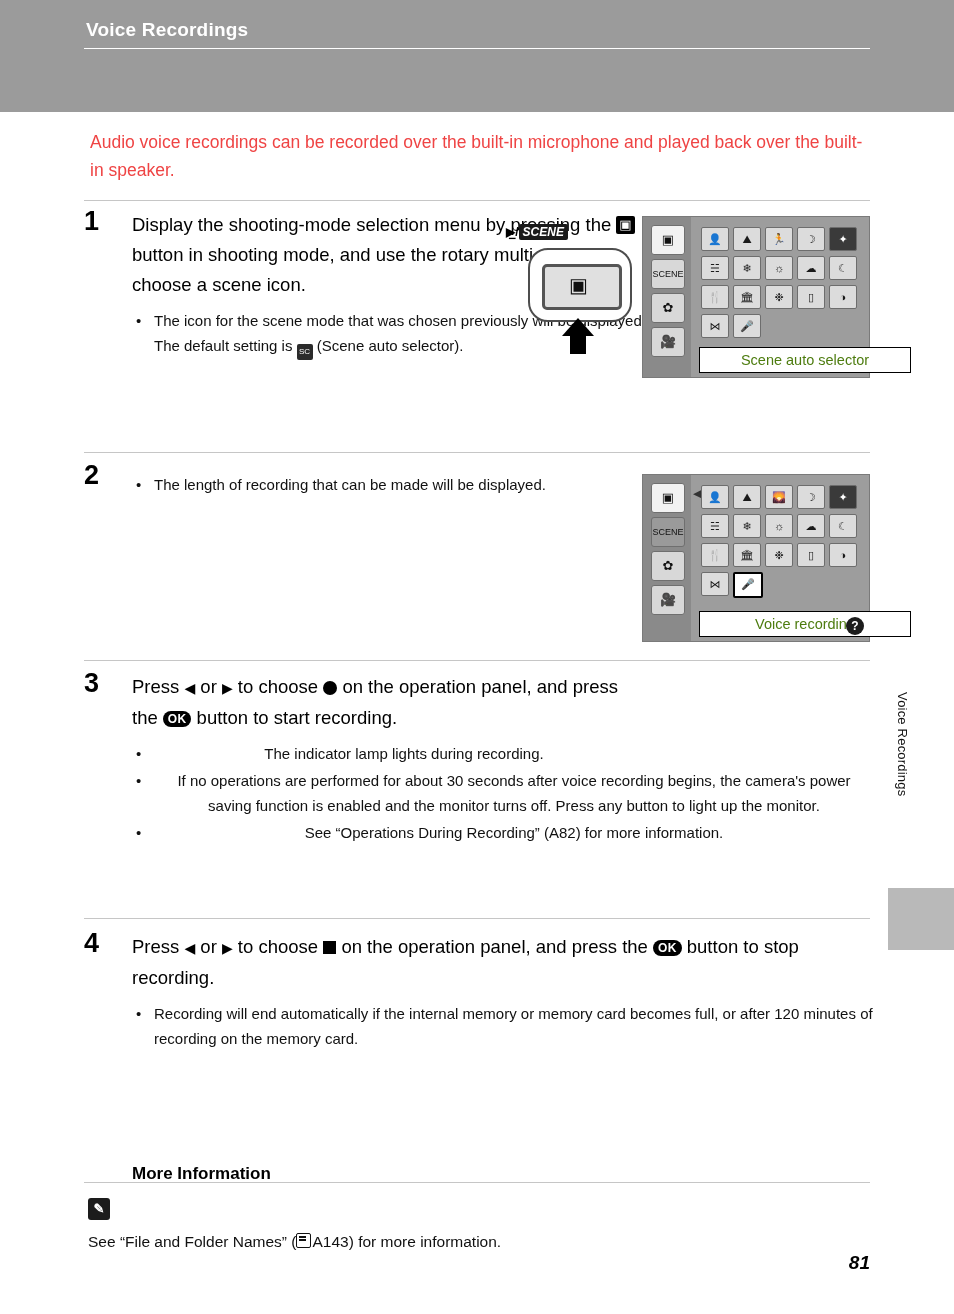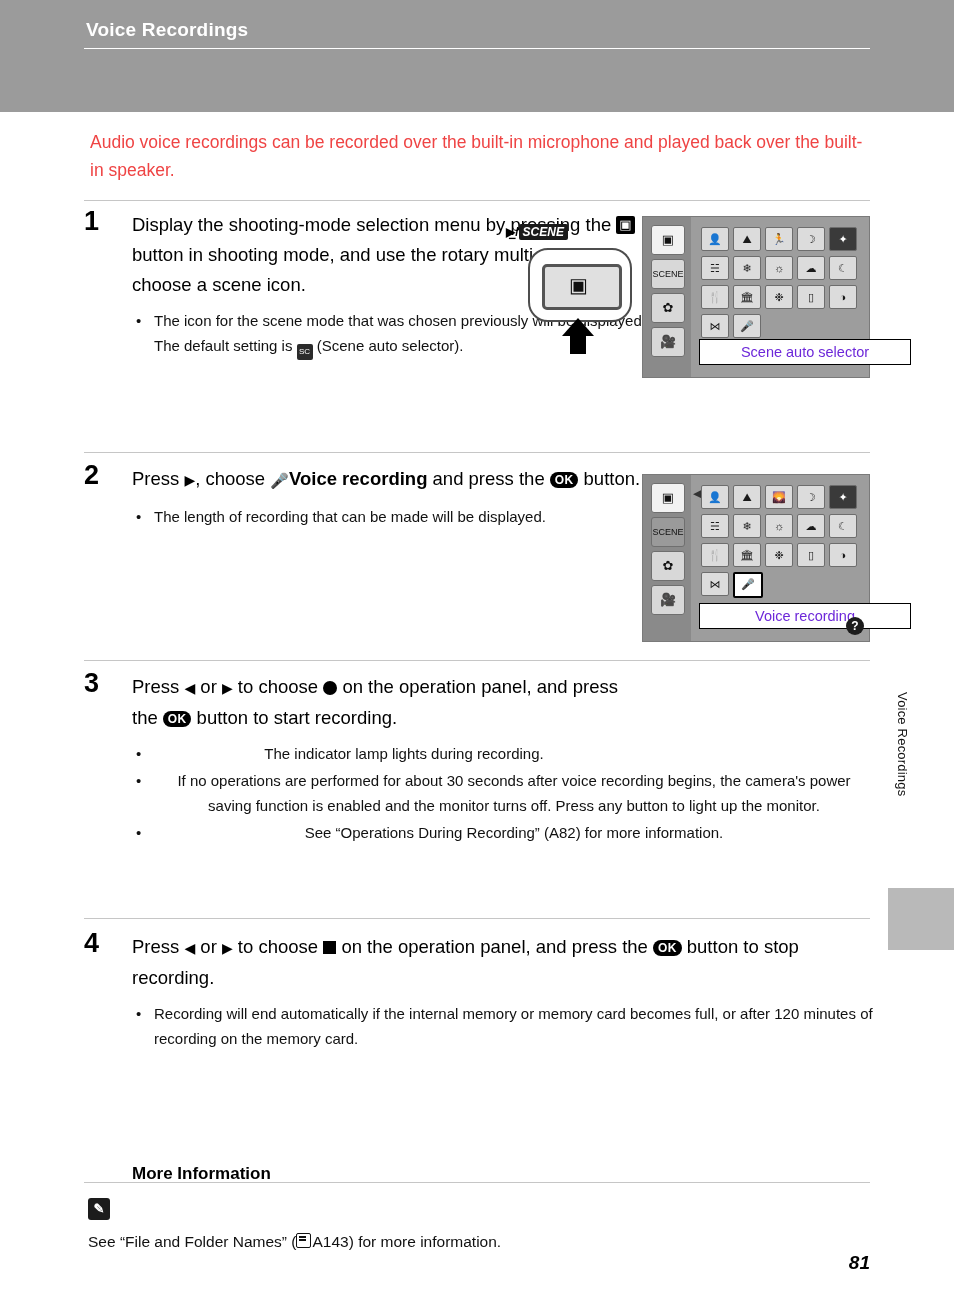--- a/index.html
+++ b/index.html
@@ -311,29 +311,29 @@
     color: #fff;
   }
   .scene-icon.sel {
     background: #ffffff;
     border: 2px solid #000;
     line-height: 20px;
   }
   .lcd-caption {
     position: absolute;
     left: 56px;
-    bottom: 12px;
+    bottom: 4px;
     width: 210px;
     height: 24px;
     background: #ffffff;
     border: 1px solid #000;
     font-size: 14.5px;
     line-height: 24px;
     text-align: center;
-    color: #6d28d9;
+    color: #4d7c0f;
   }
   .help-badge {
     position: absolute;
     right: 5px;
     bottom: 6px;
     width: 18px;
     height: 18px;
     border-radius: 50%;
     background: #1c1c1c;
     color: #fff;
@@ -606,23 +606,20 @@
         <div class="scene-icon">🎤</div>
       </div>
     </div>
     <div class="lcd-caption">Scene auto selector</div>
   </div>
 
   <div class="hrule" style="top:452px;"></div>
 
   <div class="step" style="top:464px;">
     <div class="step-num">2</div>
-    <div class="step-body narrow">
-      <span>Press </span><span class="glyph-tri-r"></span><span>, choose </span><span class="mic-glyph">🎤</span><b class="bold">Voice recording</b><span> and press the </span><span class="glyph-ok">OK</span><span> button.</span>
-    </div>
     <div class="bullets narrow">
       <div class="bullet">The length of recording that can be made will be displayed.</div>
     </div>
   </div>
 
   <div class="lcd" style="left:642px; top:474px; width:226px; height:166px;">
     <div class="lcd-left">
       <div class="lcd-left-btn sel" style="top:8px;">▣</div>
       <div class="lcd-left-btn" style="top:42px; font-size:9px; background:#9a9a9a;">SCENE</div>
       <div class="lcd-left-btn" style="top:76px;">✿</div>

